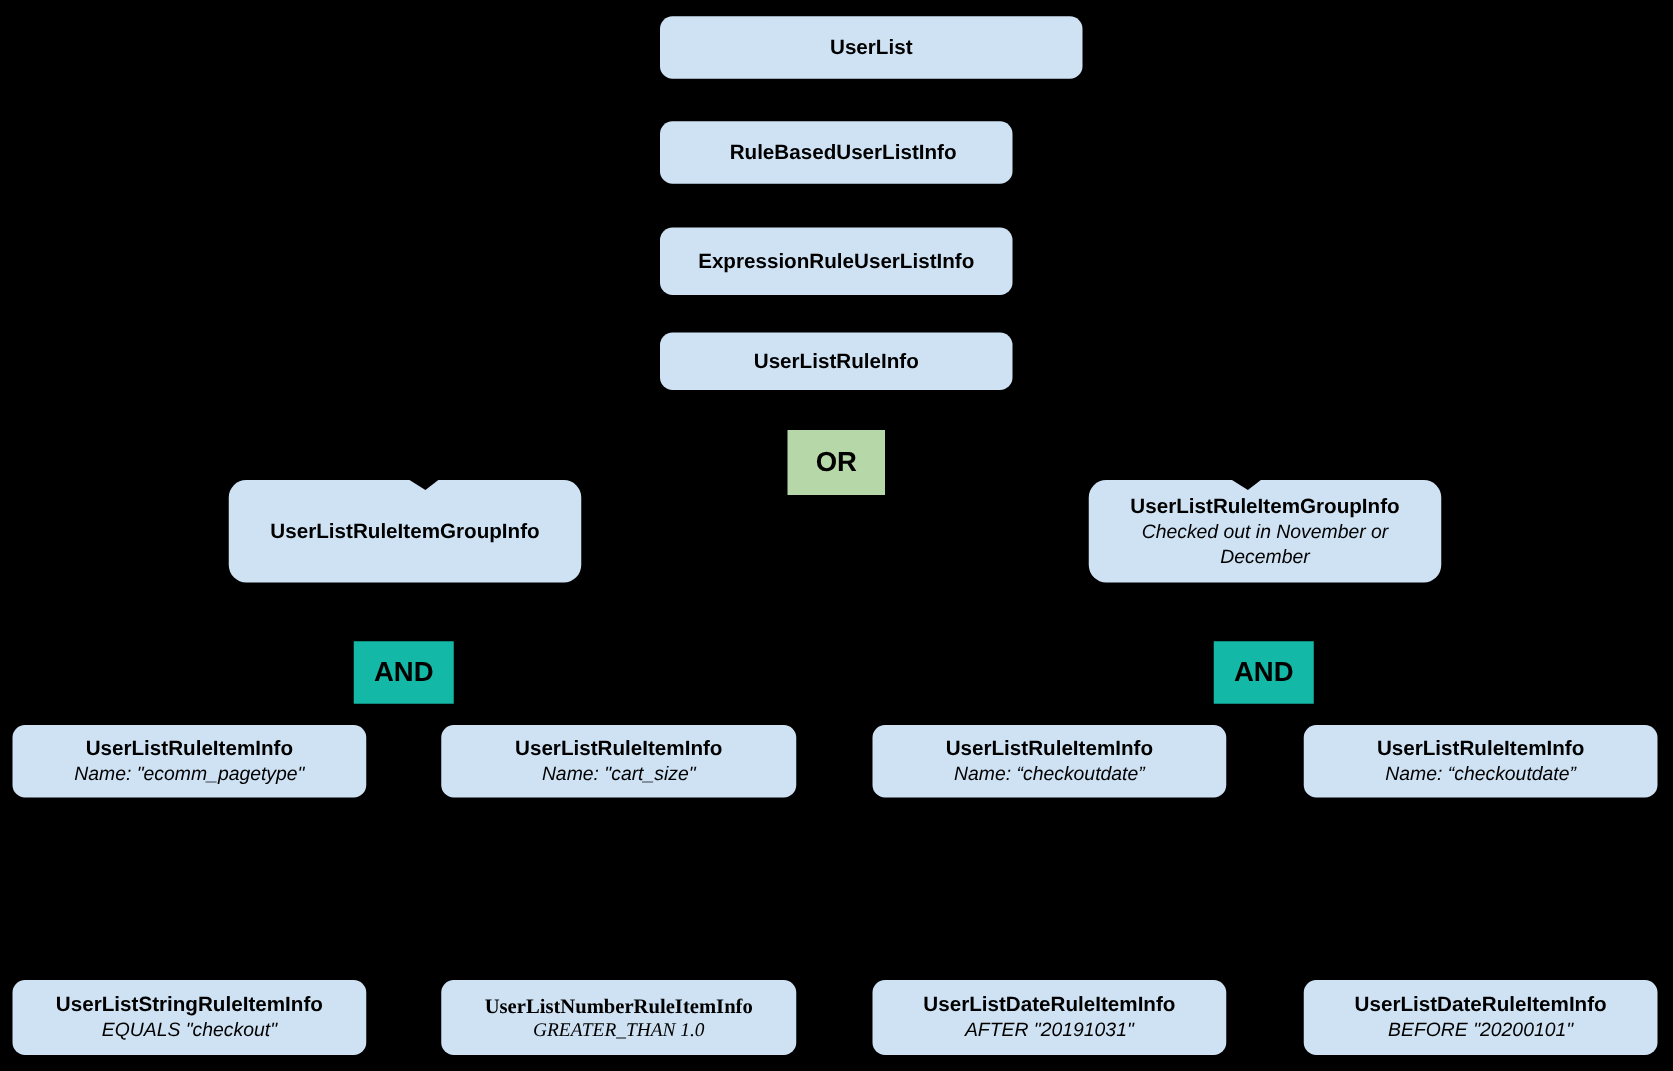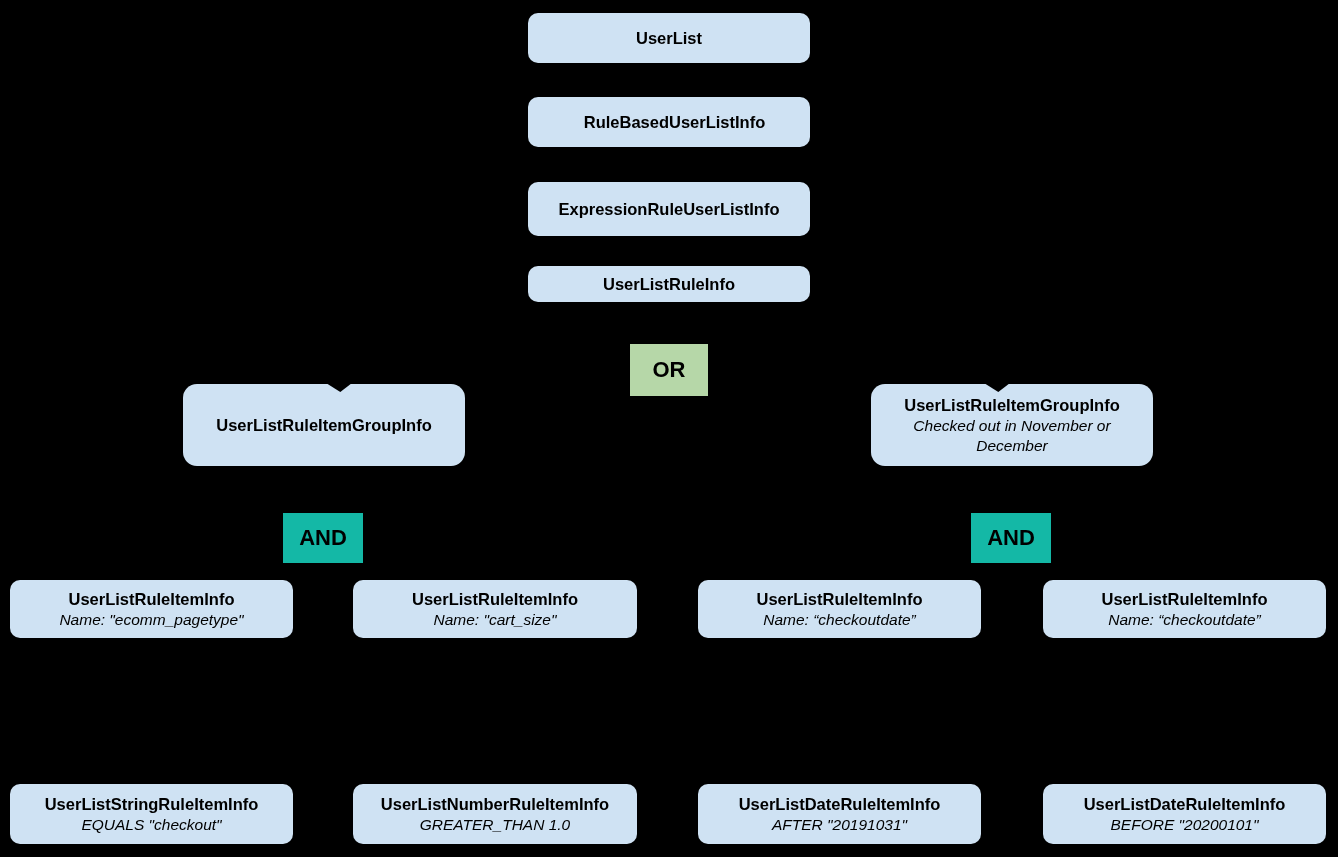--- a/index.html
+++ b/index.html
@@ -57,35 +57,35 @@
   .arrow-tip {
     position: absolute;
     background: #000;
     width: 26px;
     height: 9px;
     clip-path: polygon(0 0, 100% 0, 55% 100%);
     border-radius: 0 0 6px 6px;
   }
 
   
-  #n-userlist        { left: 528px; top: 13px;  width: 282px; height: 50px; }
+  #n-userlist        { left: 528px; top: 13px;  width: 338px; height: 50px; }
   #n-rulebased       { left: 528px; top: 97px;  width: 282px; height: 50px; padding-left: 11px; }
   #n-expression      { left: 528px; top: 182px; width: 282px; height: 54px; }
-  #n-userlistrule    { left: 528px; top: 266px; width: 282px; height: 36px; align-items: center; }
+  #n-userlistrule    { left: 528px; top: 266px; width: 282px; height: 46px; align-items: center; }
   #n-or              { left: 630px; top: 344px; width: 78px;  height: 52px; }
   #n-group-left      { left: 183px; top: 384px; width: 282px; height: 82px; }
   #n-group-right     { left: 871px; top: 384px; width: 282px; height: 82px; }
   #n-and-left        { left: 283px; top: 513px; width: 80px;  height: 50px; }
   #n-and-right       { left: 971px; top: 513px; width: 80px;  height: 50px; }
   #n-item1           { left: 10px;   top: 580px; width: 283px; height: 58px; }
   #n-item2           { left: 353px;  top: 580px; width: 284px; height: 58px; }
   #n-item3           { left: 698px;  top: 580px; width: 283px; height: 58px; }
   #n-item4           { left: 1043px; top: 580px; width: 283px; height: 58px; }
   #n-leaf1           { left: 10px;   top: 784px; width: 283px; height: 60px; }
-  #n-leaf2           { left: 353px;  top: 784px; width: 284px; height: 60px; }
+  #n-leaf2           { left: 353px;  top: 784px; width: 284px; height: 60px; font-family: Liberation Serif, serif; }
   #n-leaf3           { left: 698px;  top: 784px; width: 283px; height: 60px; }
   #n-leaf4           { left: 1043px; top: 784px; width: 283px; height: 60px; }
 
   #tip-left  { left: 326px; top: 383px; }
   #tip-right { left: 984px; top: 383px; }
 </style>
 </head>
 <body>
 
 <div id="canvas">

